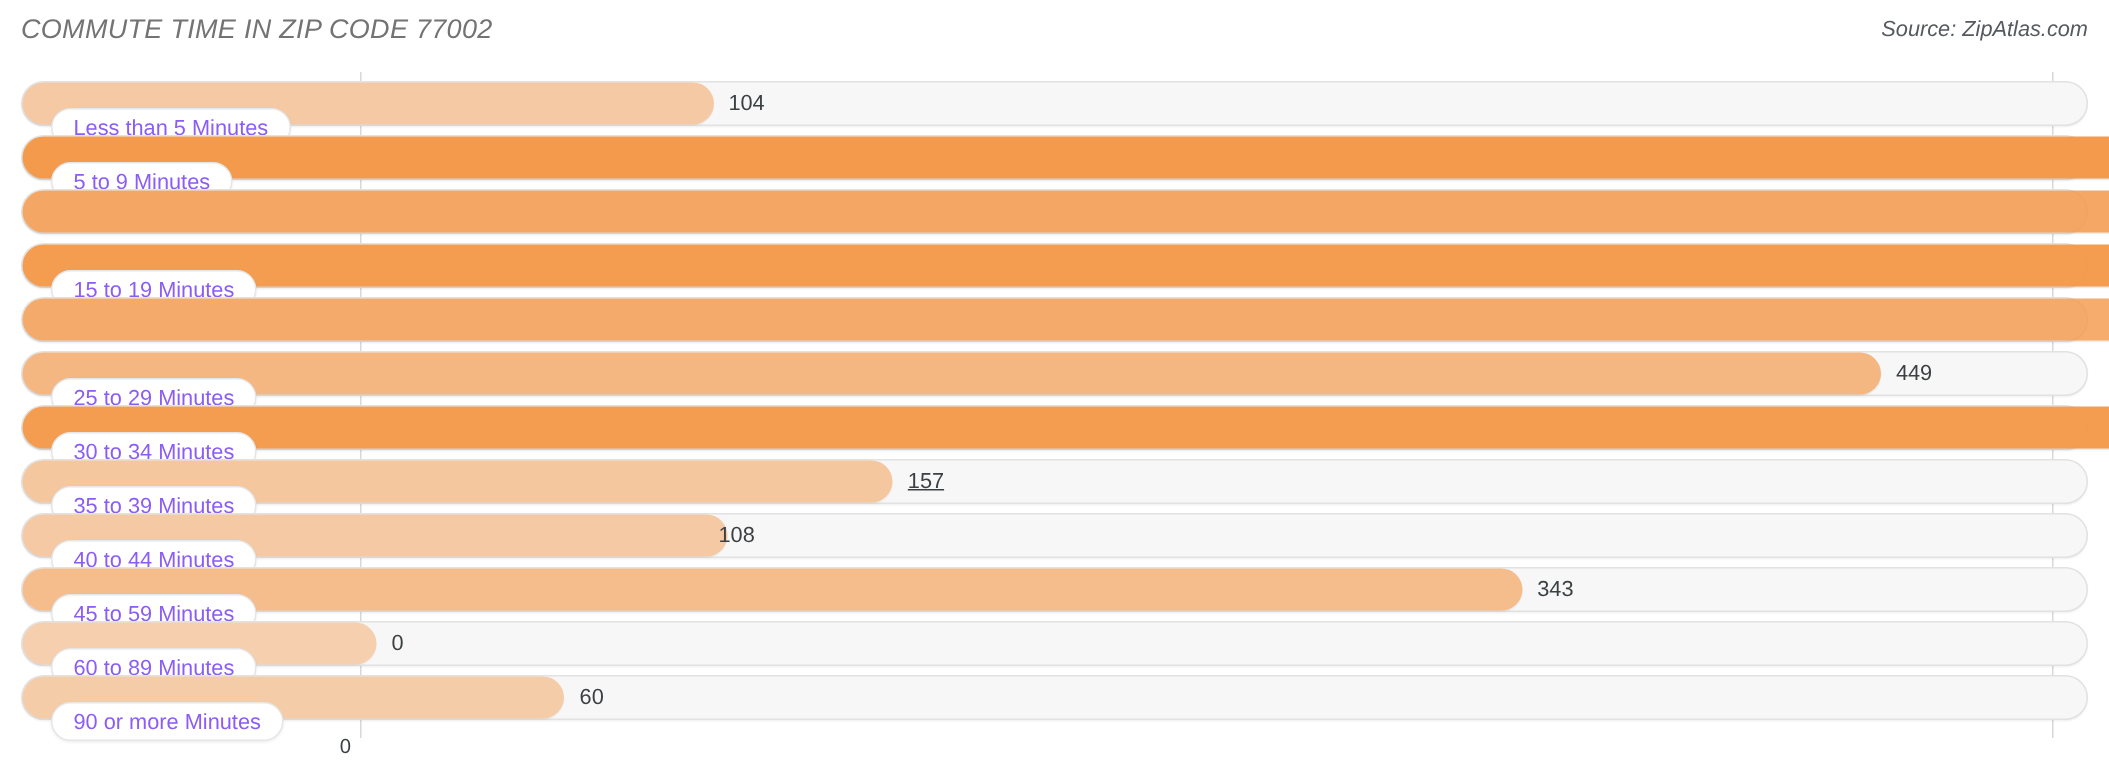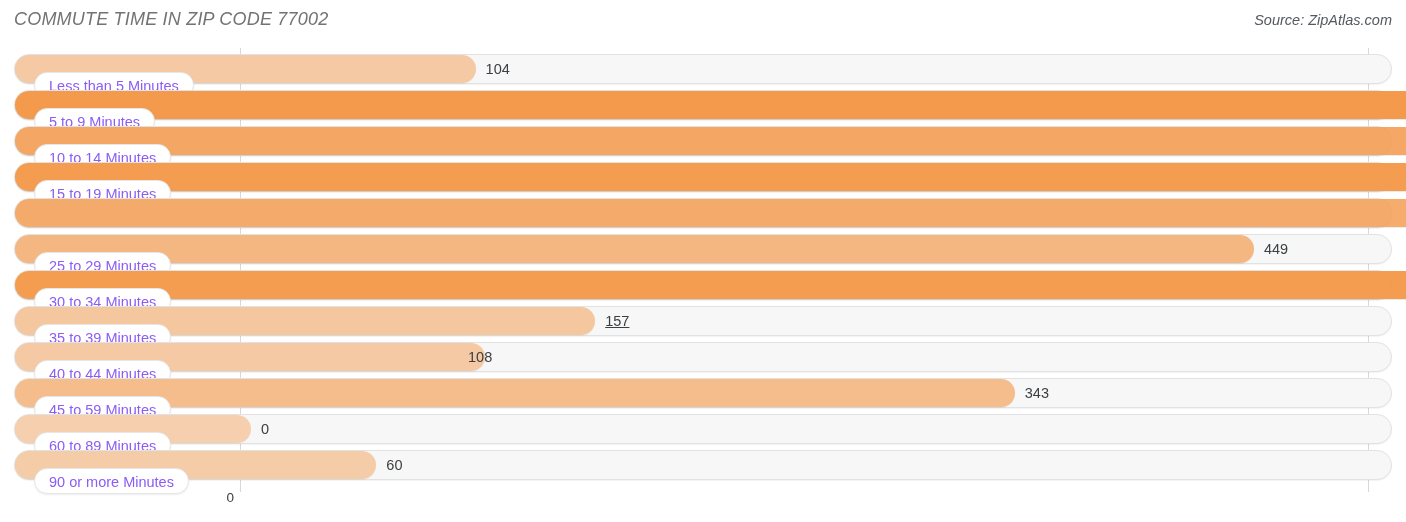--- a/index.html
+++ b/index.html
@@ -147,21 +147,20 @@
         <div class="cat-pill">Less than 5 Minutes</div>
       </div>
       <div class="row" style="top: 46px;">
         <div class="track"></div>
         <div class="bar" style="width: 2463.95px; opacity: 1;"></div>
         <div class="cat-pill">5 to 9 Minutes</div>
       </div>
       <div class="row" style="top: 82px;">
         <div class="track"></div>
         <div class="bar" style="width: 1924.77px; opacity: 0.86;"></div>
-        <div class="cat-pill">10 to 14 Minutes</div>
       </div>
       <div class="row" style="top: 118px;">
         <div class="track"></div>
         <div class="bar" style="width: 2355.66px; opacity: 0.972;"></div>
         <div class="cat-pill">15 to 19 Minutes</div>
       </div>
       <div class="row" style="top: 154px;">
         <div class="track"></div>
         <div class="bar" style="width: 1760.08px; opacity: 0.818;"></div>
       </div>
@@ -178,21 +177,21 @@
       </div>
       <div class="row" style="top: 262px;">
         <div class="track"></div>
         <div class="bar" style="width: 580.192px; opacity: 0.512;"></div>
         <span class="bar-value-out" style="left: 591.192px; text-decoration: underline;">157</span>
         <div class="cat-pill">35 to 39 Minutes</div>
       </div>
       <div class="row" style="top: 298px;">
         <div class="track"></div>
         <div class="bar" style="width: 469.648px; opacity: 0.483;"></div>
-        <span class="bar-value-out" style="left: 454px;">108</span>
+        <span class="bar-value-out" style="left: 465px;">108</span>
         <div class="cat-pill">40 to 44 Minutes</div>
       </div>
       <div class="row" style="top: 334px;">
         <div class="track"></div>
         <div class="bar" style="width: 999.808px; opacity: 0.621;"></div>
         <span class="bar-value-out" style="left: 1010.81px;">343</span>
         <div class="cat-pill">45 to 59 Minutes</div>
       </div>
       <div class="row" style="top: 370px;">
         <div class="track"></div>

